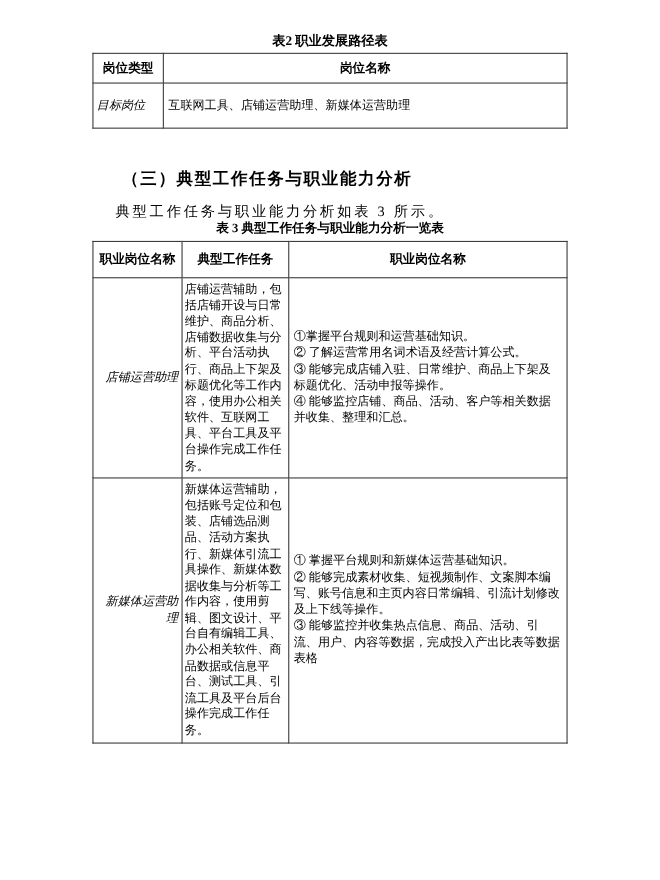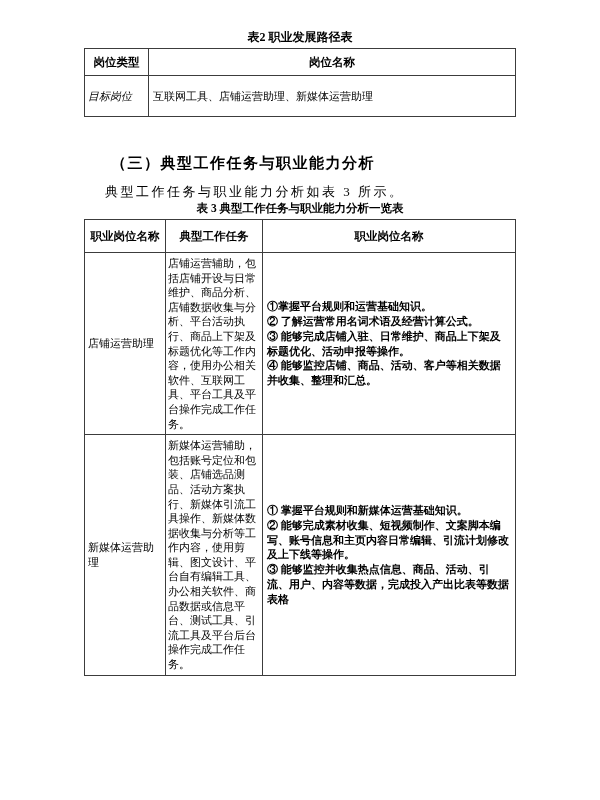--- a/index.html
+++ b/index.html
@@ -65,26 +65,26 @@
     margin: 9px 0 0 0;
     font-size: 13px;
     letter-spacing: 2.5px;
     padding-left: 21px;
     line-height: 19px;
   }
   
   .t3 .col-pos  { width: 81px; }
   .t3 .col-task { width: 97px; }
   .t3 th { height: 33px; }
-  .t3 td.pos  { text-align: left; vertical-align: middle; }
+  .t3 td.pos  { text-align: right; vertical-align: middle; font-style: italic; }
   .t3 td.task { text-align: left; vertical-align: middle; padding: 3px 2px; line-height: 14.6px; }
   .t3 td.abil { text-align: left; vertical-align: middle; padding: 3px 4px; line-height: 14.8px; }
   .t3 tr.r1 td { height: 158px; }
   .t3 tr.r2 td { height: 190px; }
-  .abil-line { margin: 0; font-weight: bold; }
+  .abil-line { margin: 0; }
 </style>
 </head>
 <body>
 
 <div class="page">
 
   <div class="table-caption">表2 职业发展路径表</div>
 
   <table class="t2">
     <colgroup>

